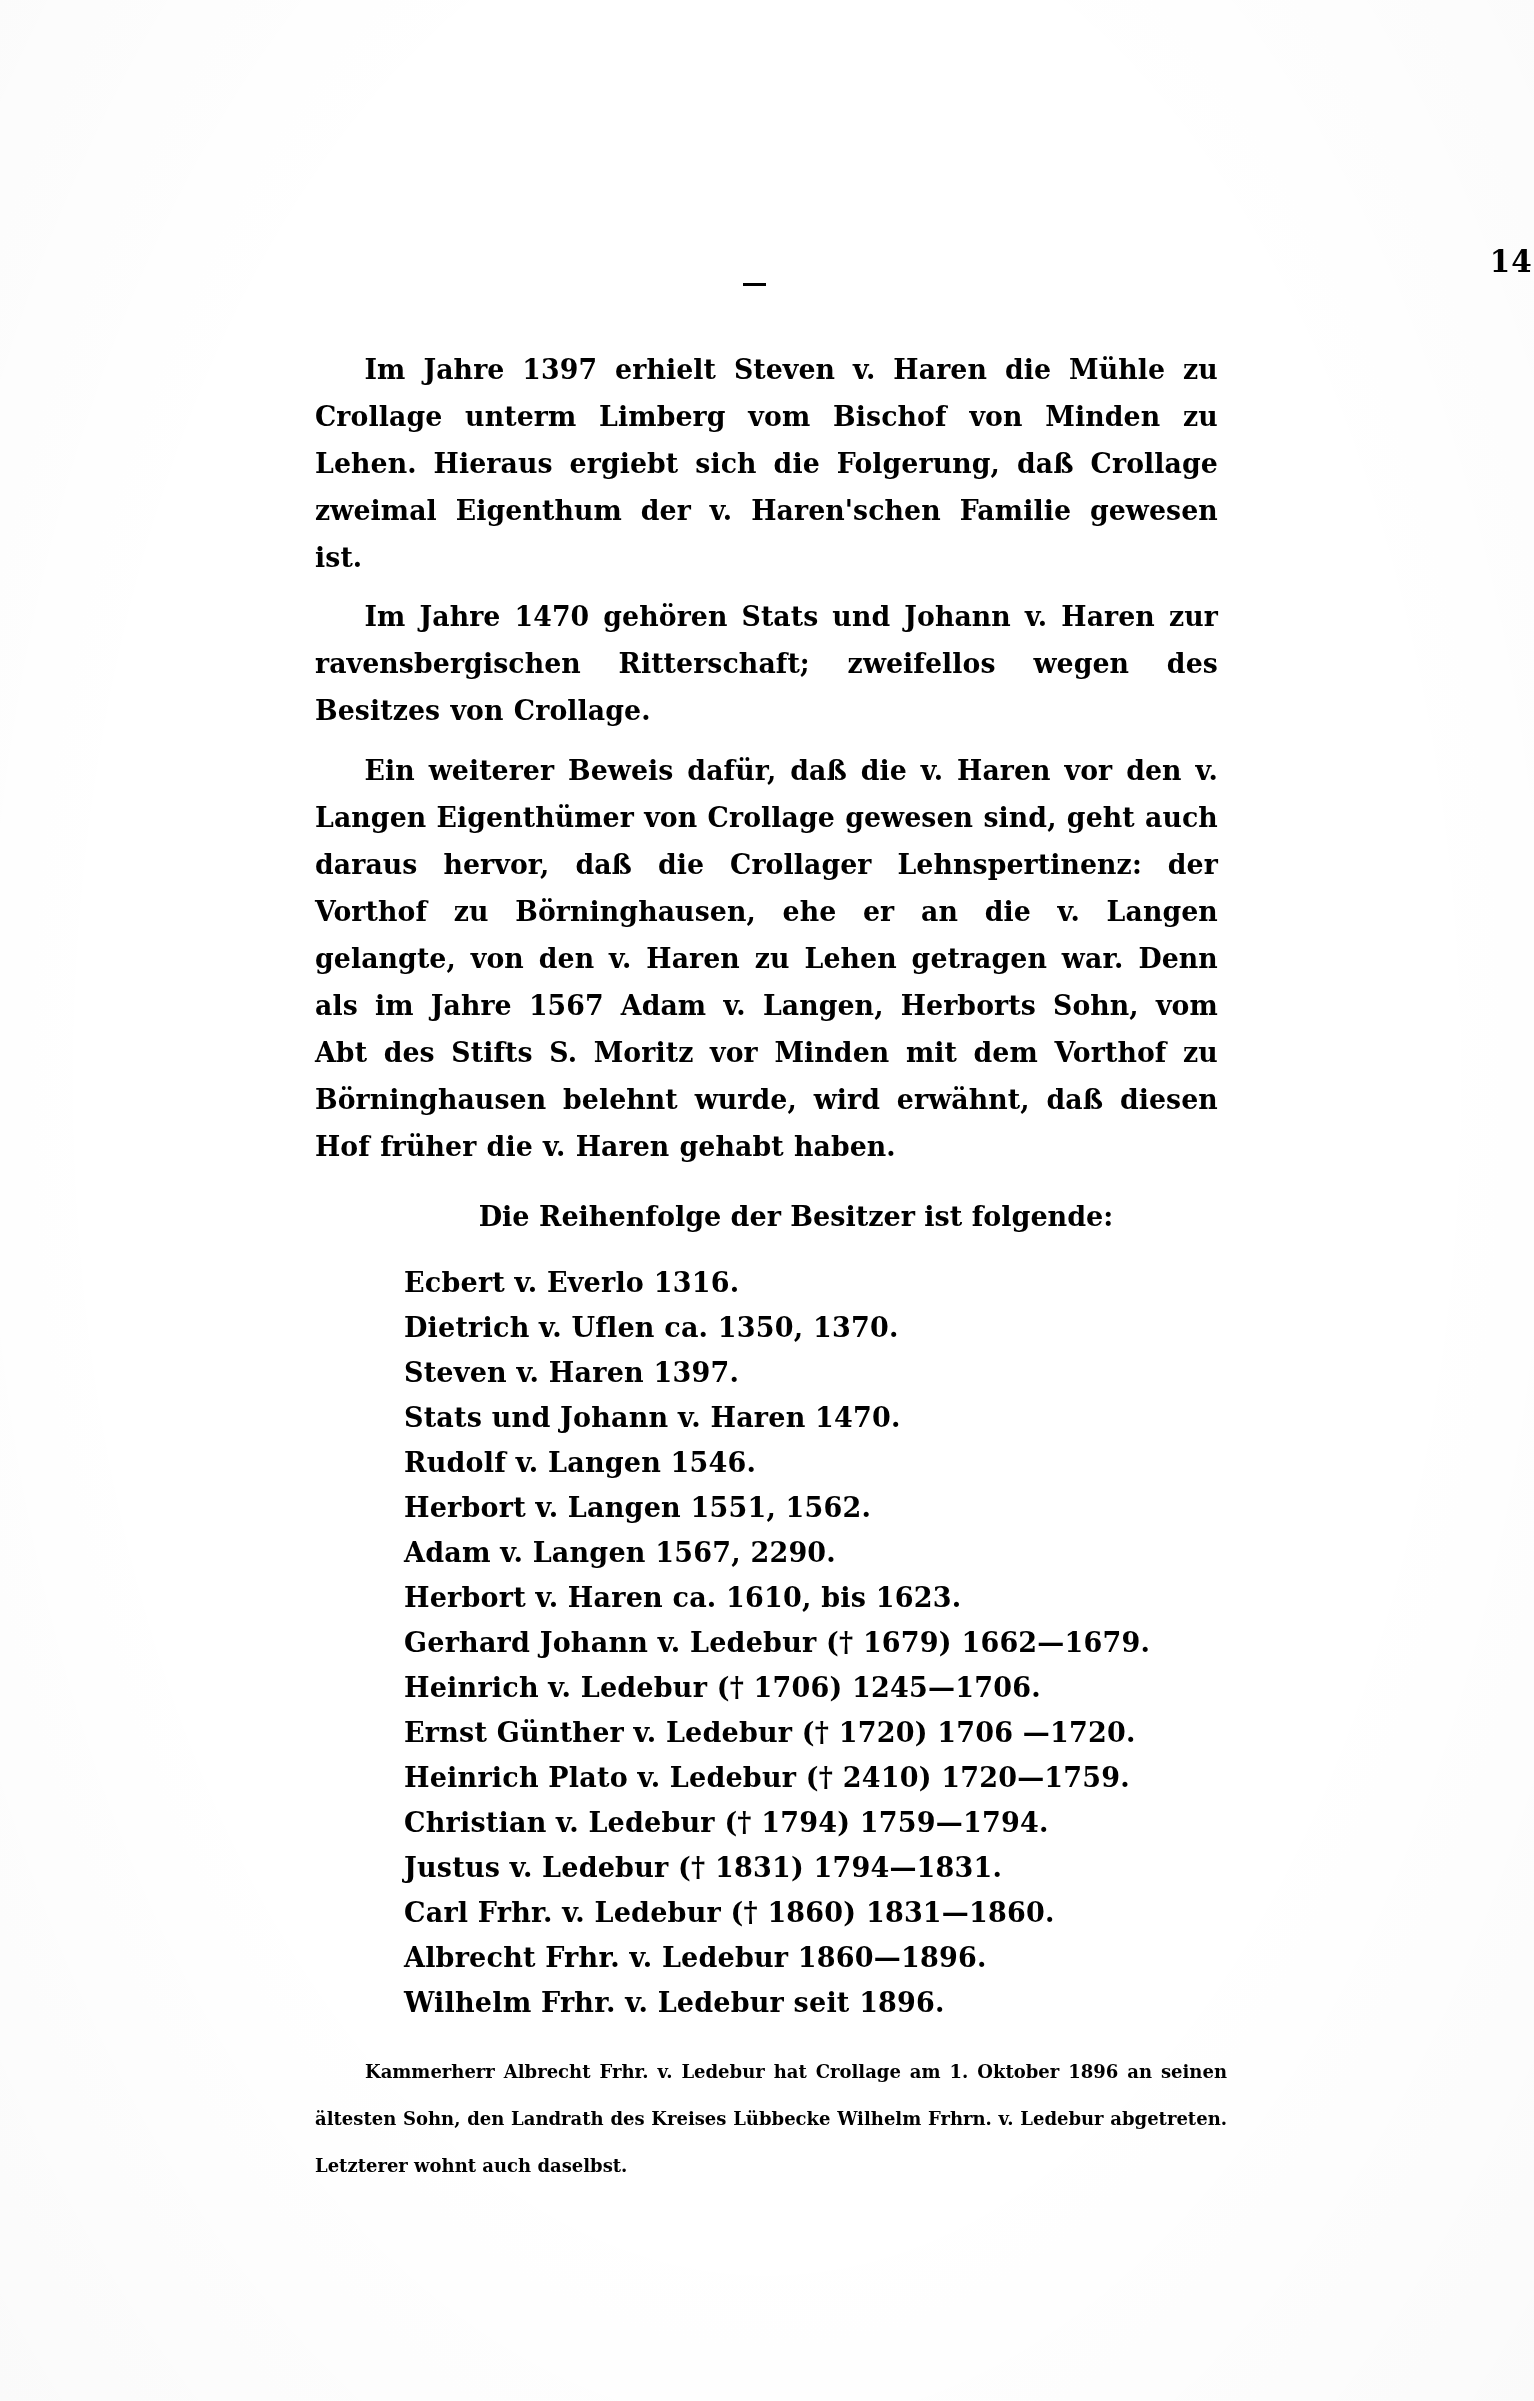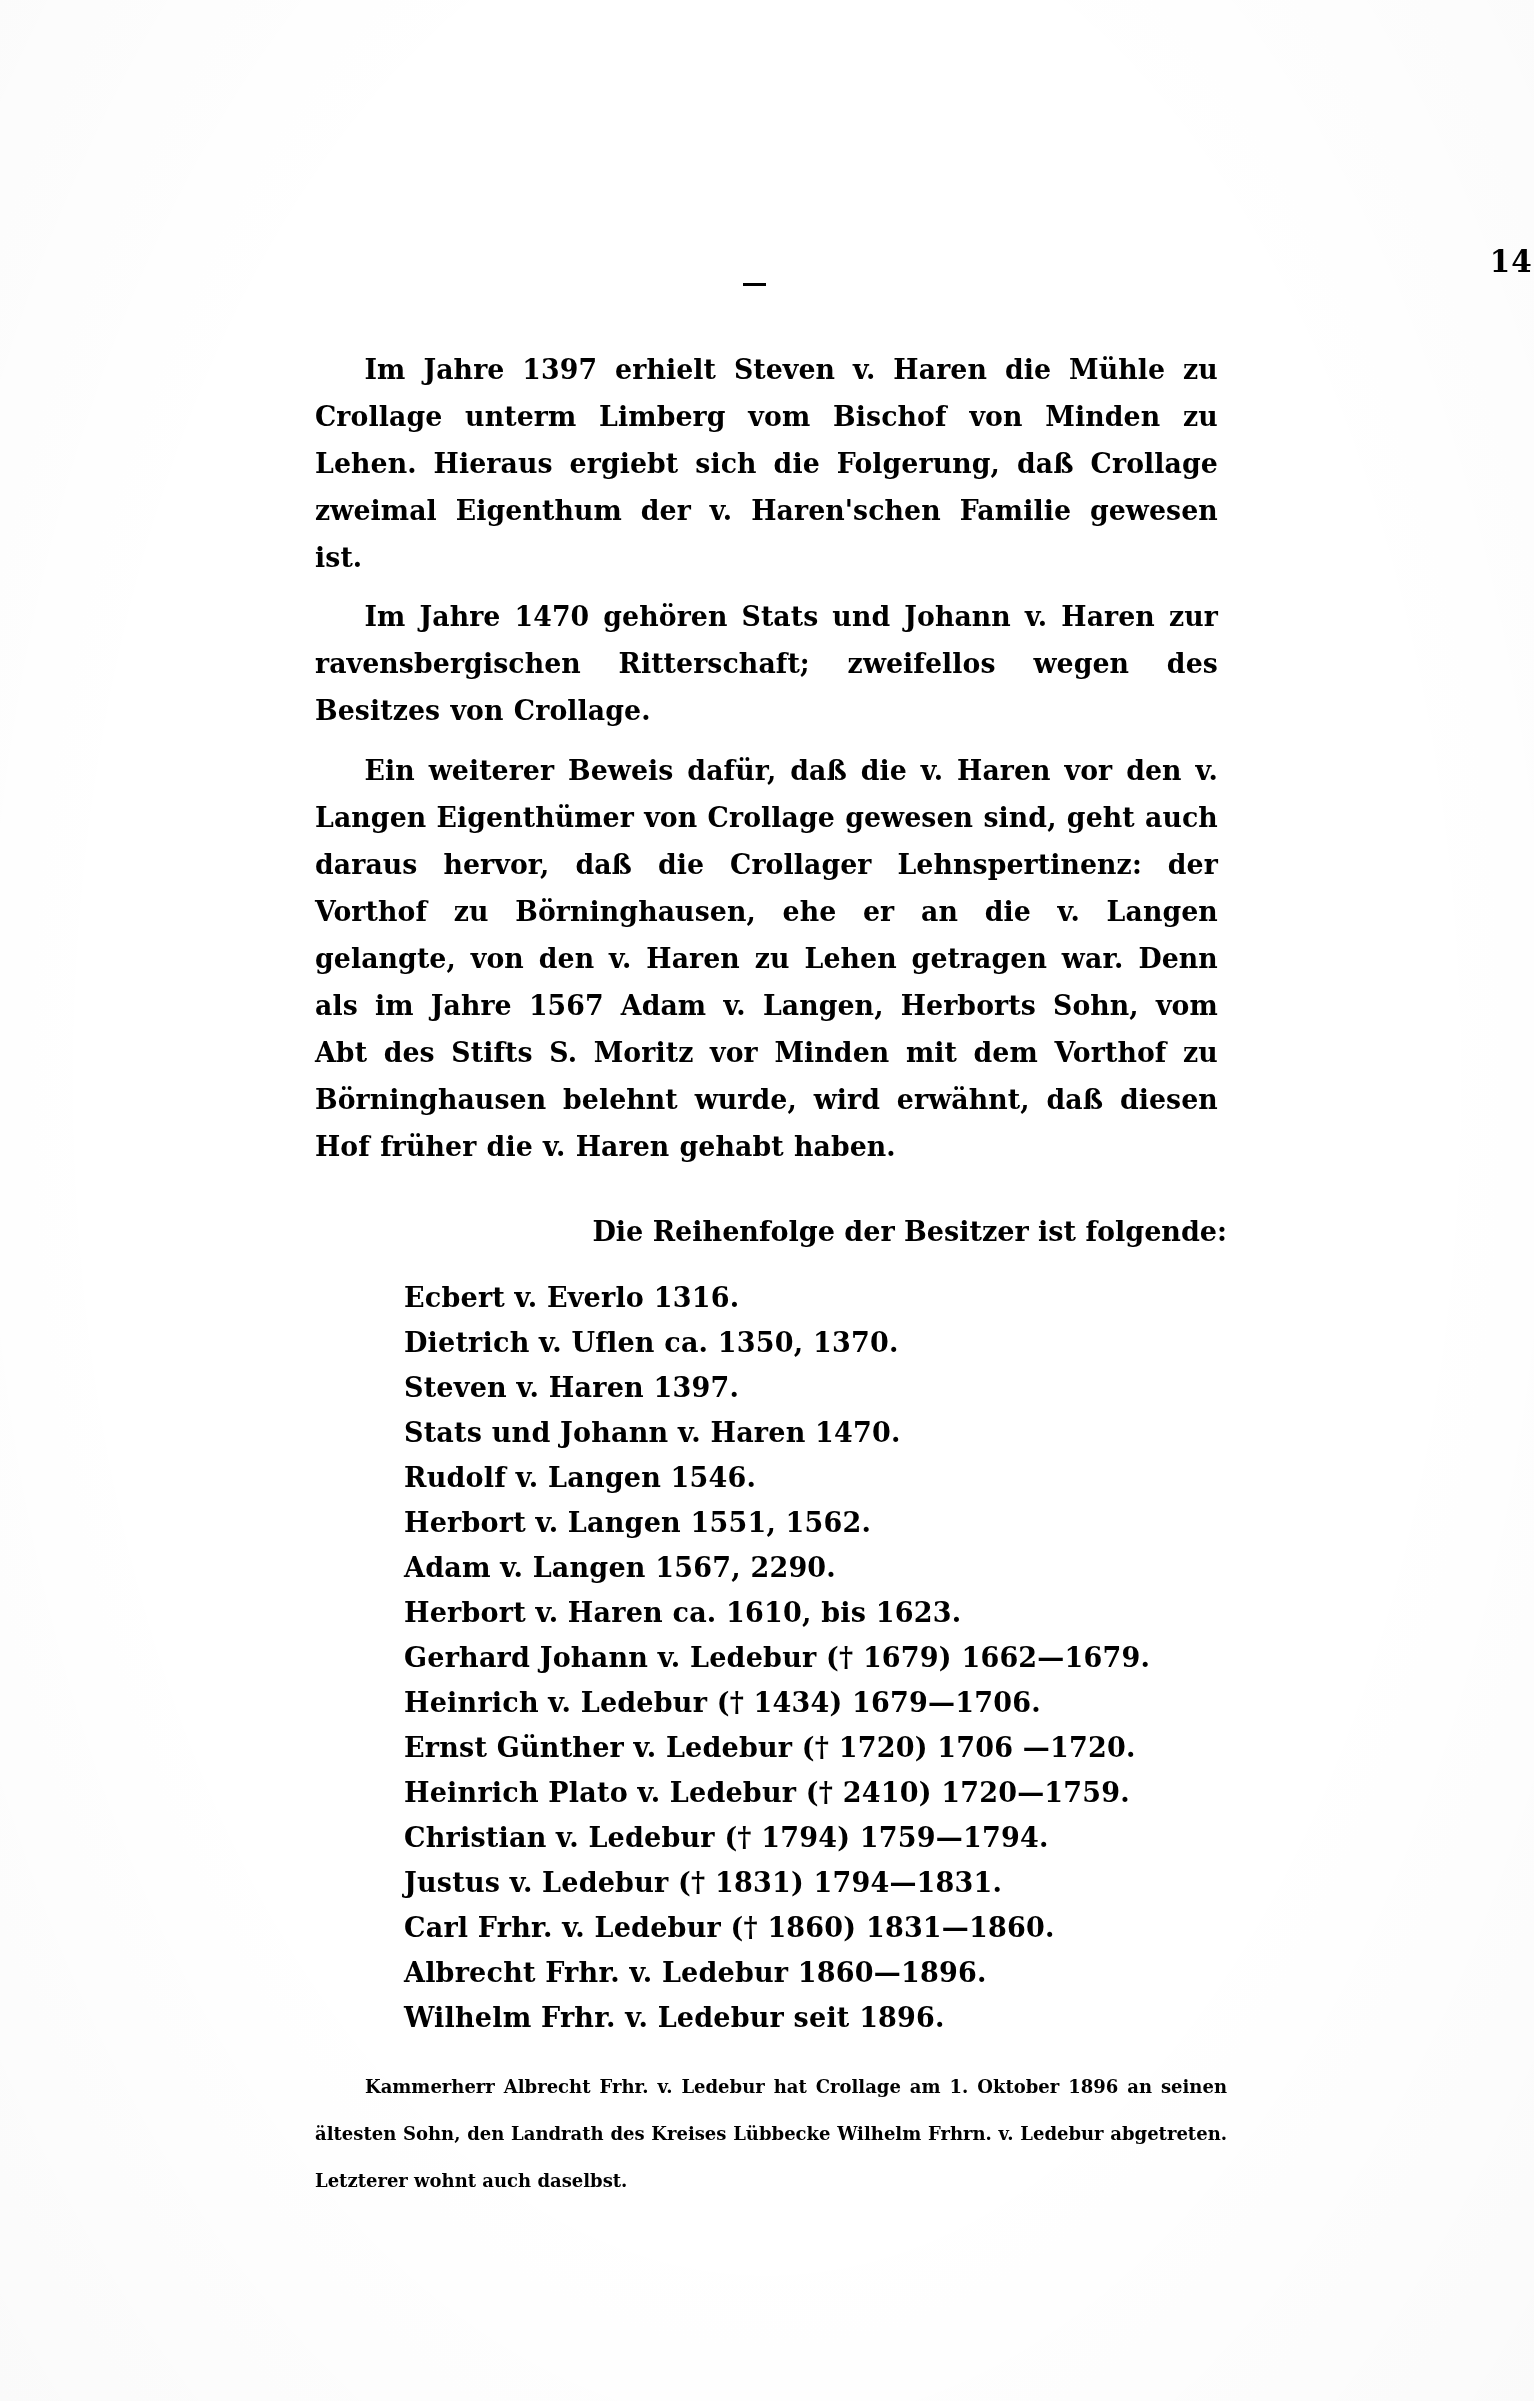--- a/index.html
+++ b/index.html
@@ -67,22 +67,22 @@
     text-indent: 50px;
     font-weight: 600;
     transform: scaleX(0.99);
     transform-origin: left top;
   }
   p.para + p.para { margin-top: 12.4px; }
 
   p.para.lead-in { margin-top: 0; }
 
   p.intro-line {
-    margin: 38px 0 0 0;
-    text-align: right;
+    margin: 23px 0 0 0;
+    text-align: center;
     font-size: 27px;
     line-height: 47px;
     text-indent: 50px;
     font-weight: 600;
   }
 
   
   ul.owners {
     list-style: none;
     margin: 20px 0 0 0;
@@ -139,21 +139,21 @@
     <ul class="owners">
       <li>Ecbert v. Everlo 1316.</li>
       <li>Dietrich v. Uflen ca. 1350, 1370.</li>
       <li>Steven v. Haren 1397.</li>
       <li>Stats und Johann v. Haren 1470.</li>
       <li>Rudolf v. Langen 1546.</li>
       <li>Herbort v. Langen 1551, 1562.</li>
       <li>Adam v. Langen 1567, 2290.</li>
       <li>Herbort v. Haren ca. 1610, bis 1623.</li>
       <li>Gerhard Johann v. Ledebur († 1679) 1662—1679.</li>
-      <li>Heinrich v. Ledebur († 1434) 1679—1706.</li>
+      <li>Heinrich v. Ledebur († 1706) 1245—1706.</li>
       <li>Ernst Günther v. Ledebur († 1720) 1706 —1720.</li>
       <li>Heinrich Plato v. Ledebur († 2410) 1720—1759.</li>
       <li>Christian v. Ledebur († 1794) 1759—1794.</li>
       <li>Justus v. Ledebur († 1831) 1794—1831.</li>
       <li>Carl Frhr. v. Ledebur († 1860) 1831—1860.</li>
       <li>Albrecht Frhr. v. Ledebur 1860—1896.</li>
       <li>Wilhelm Frhr. v. Ledebur seit 1896.</li>
     </ul>
 
     <p class="closing">Kammerherr Albrecht Frhr. v. Ledebur hat Crollage am 1. Oktober 1896 an seinen ältesten Sohn, den Landrath des Kreises Lübbecke Wilhelm Frhrn. v. Ledebur abgetreten. Letzterer wohnt auch daselbst.</p>

